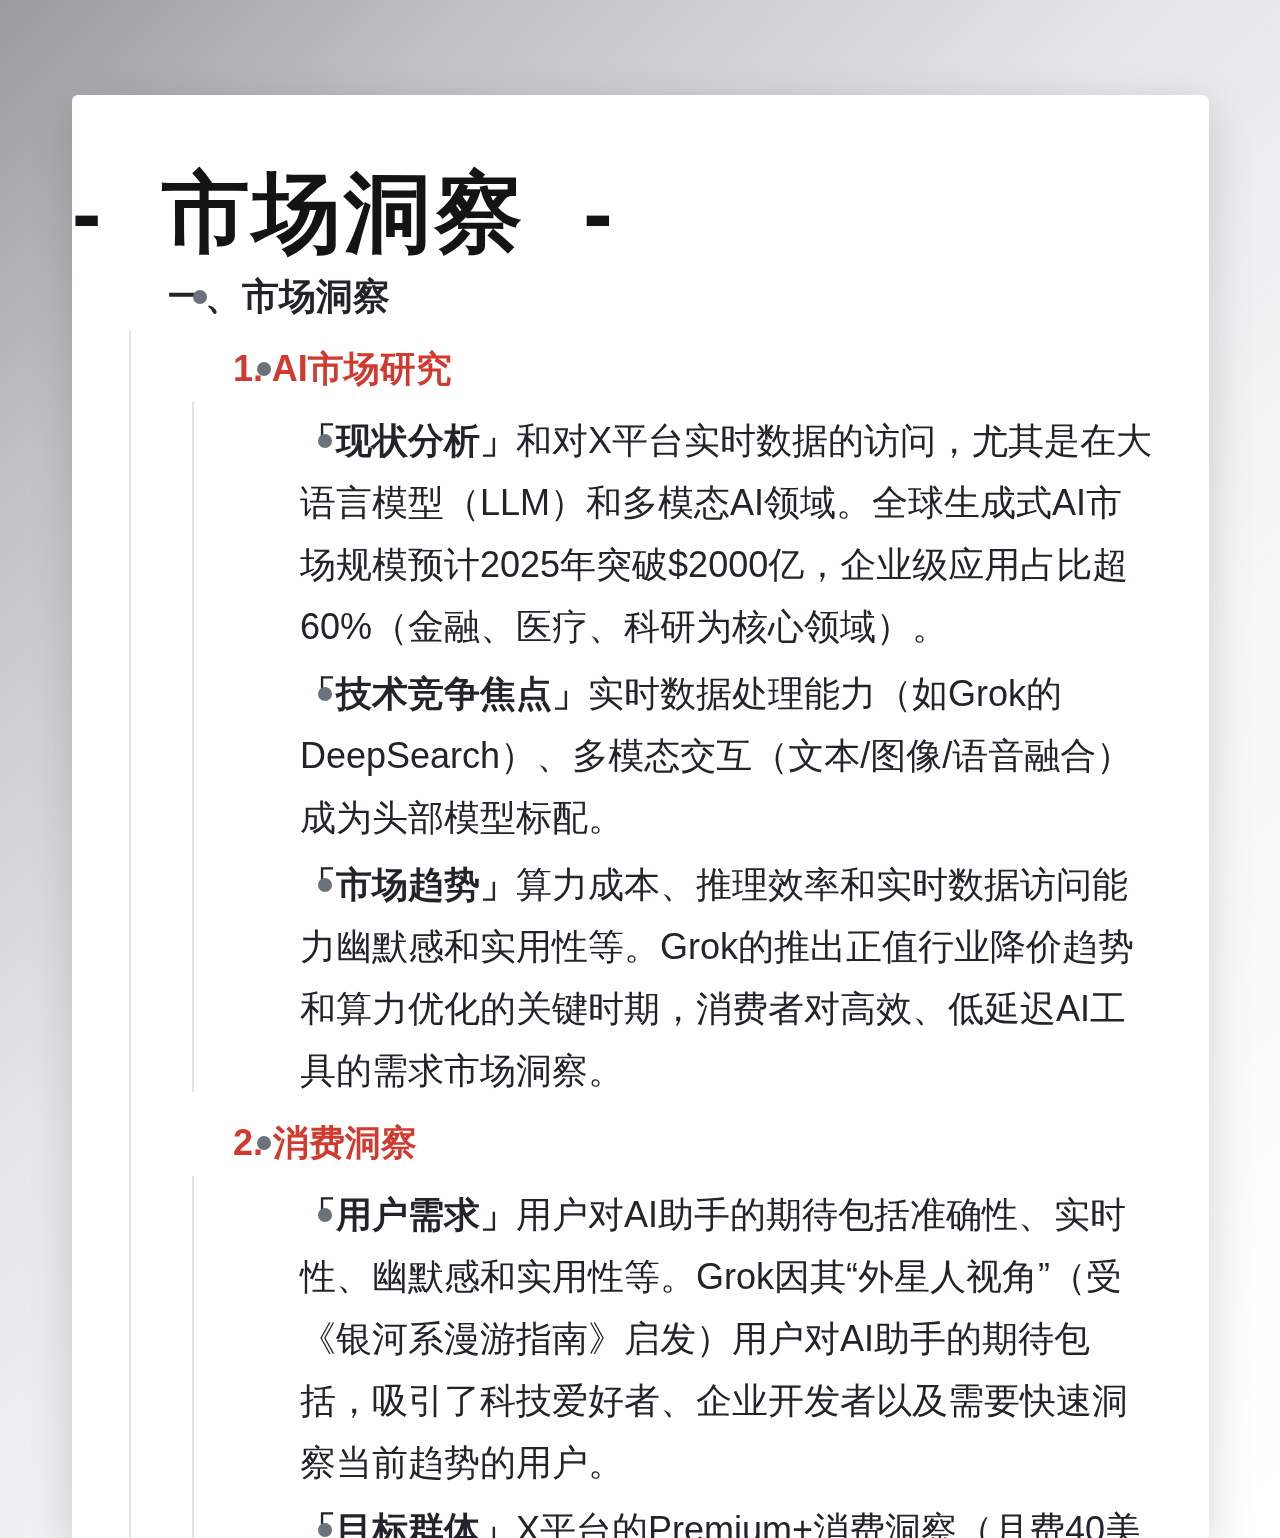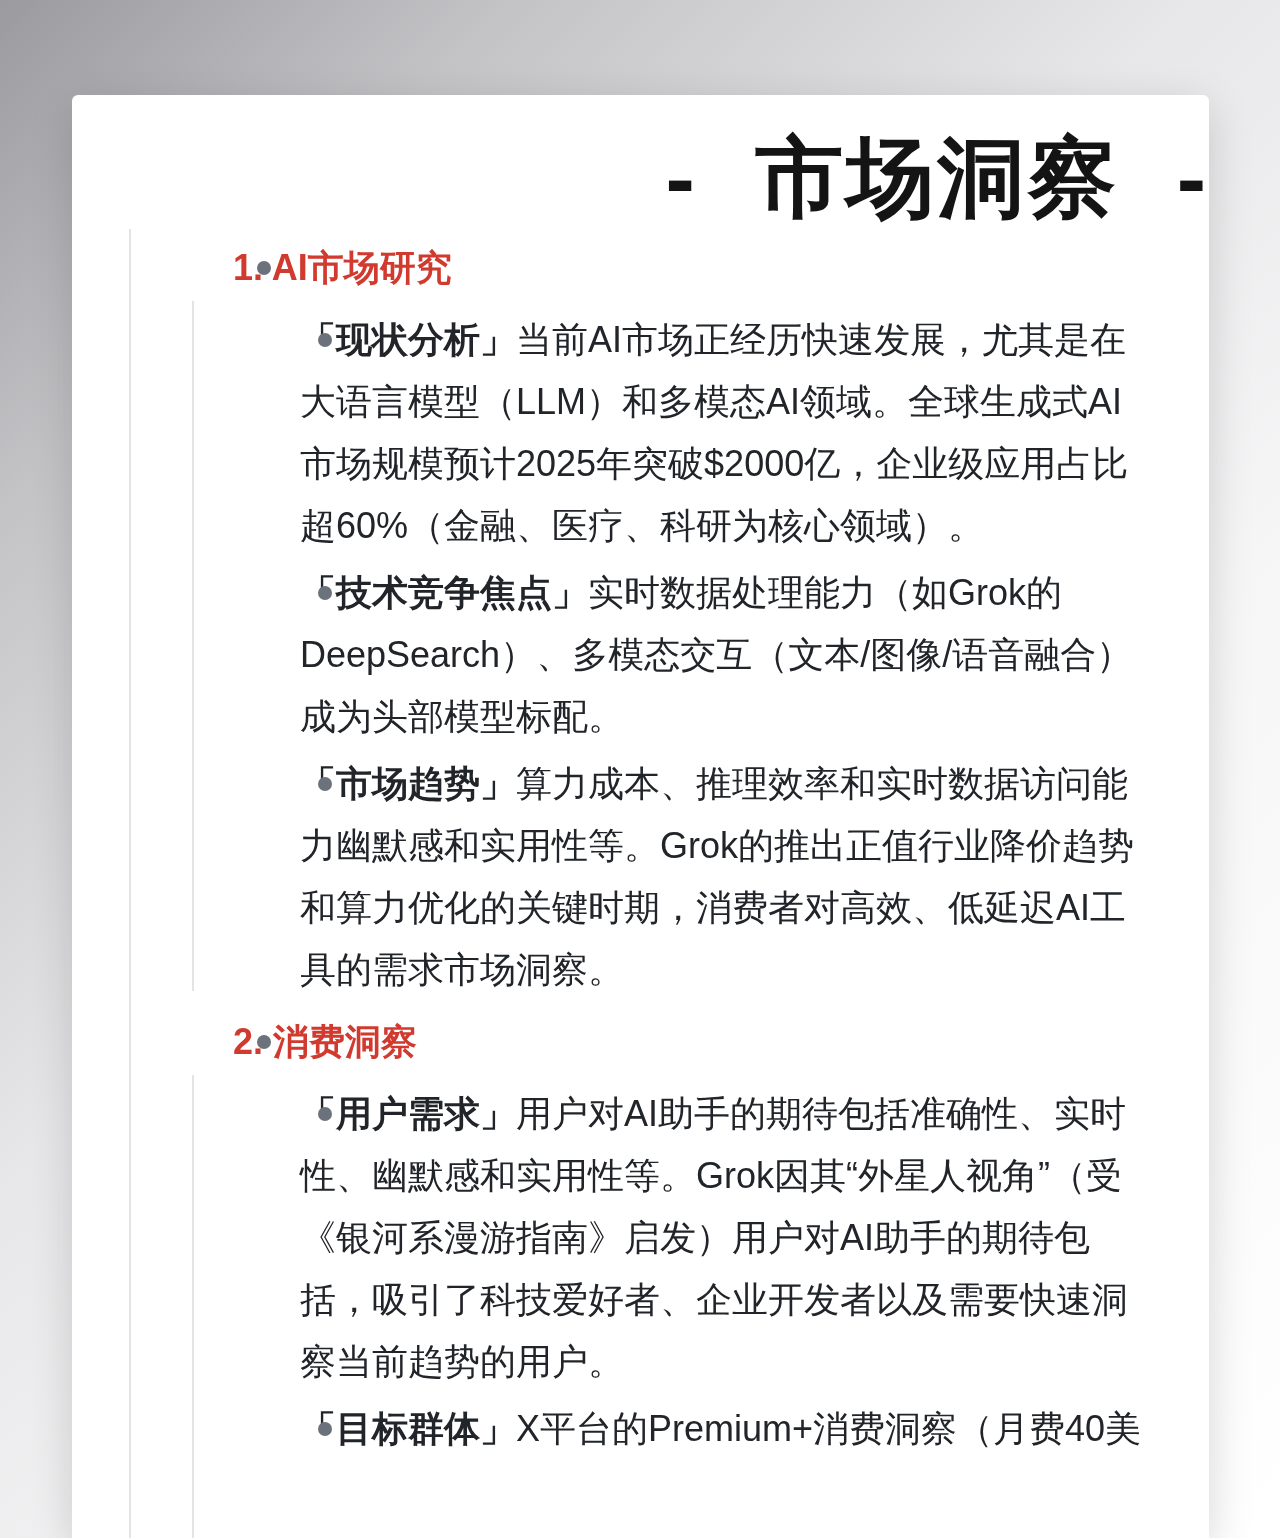--- a/index.html
+++ b/index.html
@@ -21,22 +21,22 @@
   .card{
     position:absolute;
     left:72px;top:95px;
     width:1137px;height:1443px;
     background:var(--card-bg,#fff);
     border-radius:6px 6px 0 0;
     box-shadow:0 12px 44px rgba(0,0,0,.16);
     overflow:hidden;
   }
   .poster-title{
-    margin-top:35px;
-    text-align:right;
+    margin-top:70px;
+    text-align:left;
     font-size:88px;
     font-weight:900;
     line-height:1.1;
     letter-spacing:3px;
     word-spacing:30px;
     color:var(--title-color,#141414);
     white-space:nowrap;
   }
   .outline{position:relative;margin-top:4px;}
   .node{position:relative;}
@@ -82,32 +82,36 @@
 </style>
 </head>
 <body>
 
 <div class="card">
 
   <h1 class="poster-title">- 市场洞察 -</h1>
 
   <div class="outline">
 
+    <div class="node lvl1">
+      <span class="bullet b1"></span>
+      <div class="node-text t1">一、市场洞察</div>
+    </div>
 
     <div class="children c1">
 
       <div class="node lvl2">
         <span class="bullet b2"></span>
         <div class="node-text t2 red">1. AI市场研究</div>
       </div>
 
       <div class="children c2">
         <div class="node lvl3">
           <span class="bullet b3"></span>
-          <div class="node-text t3"><span class="seg-b">「现状分析」</span><span>当前AI市场正经历快速发展，尤其是在</span><span class="seg-u">大语言模型（LLM）和多模态AI领域</span><span>。全球生成式AI市场规模预计2025年突破$2000亿，企业级应用占比超60%（金融、医疗、科研为核心领域）。</span></div>
+          <div class="node-text t3"><span class="seg-b">「现状分析」</span><span>和对X平台实时数据的访问，尤其是在</span><span class="seg-u">大语言模型（LLM）和多模态AI领域</span><span>。全球生成式AI市场规模预计2025年突破$2000亿，企业级应用占比超60%（金融、医疗、科研为核心领域）。</span></div>
         </div>
         <div class="node lvl3">
           <span class="bullet b3"></span>
           <div class="node-text t3"><span class="seg-b">「技术竞争焦点」</span><span>实时数据处理能力（如Grok的DeepSearch）、多模态交互（文本/图像/语音融合）成为头部模型标配。</span></div>
         </div>
         <div class="node lvl3">
           <span class="bullet b3"></span>
           <div class="node-text t3"><span class="seg-b">「市场趋势」</span><span class="seg-u">算力成本、推理效率和实时数据访问能力</span><span>幽默感和实用性等。Grok的推出正值行业降价趋势和算力优化的关键时期，消费者对</span><span class="seg-u">高效、低延迟AI工具的需求</span><span>市场洞察。</span></div>
         </div>
       </div>

